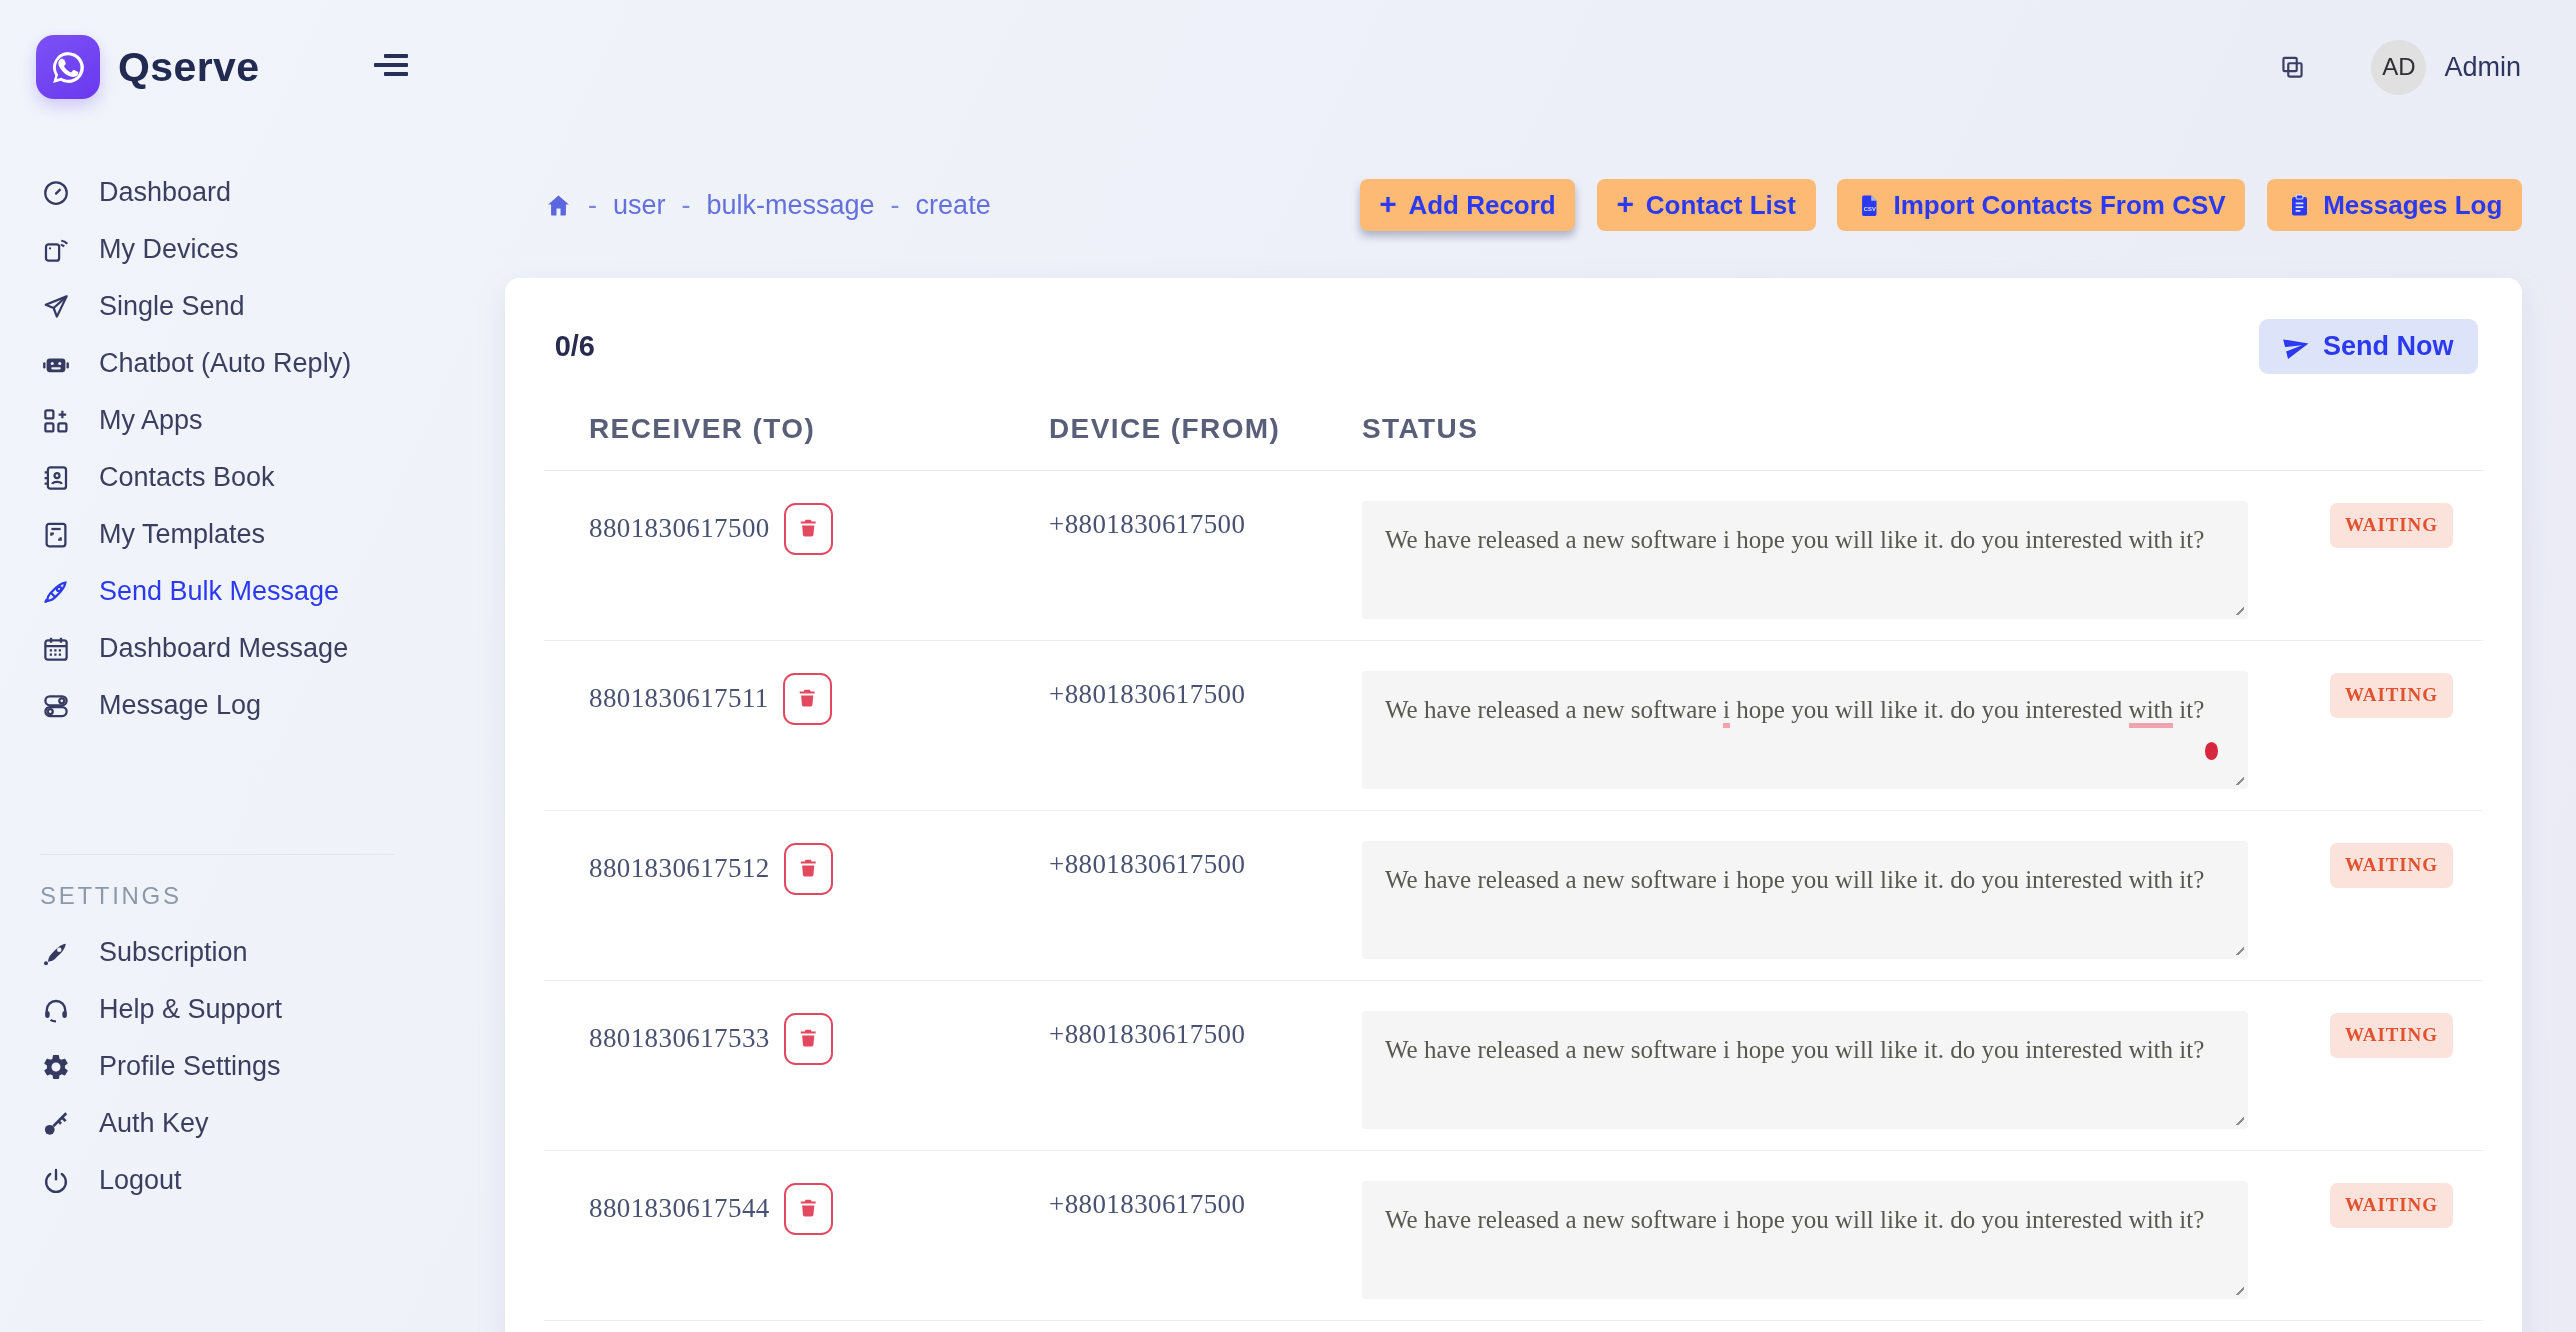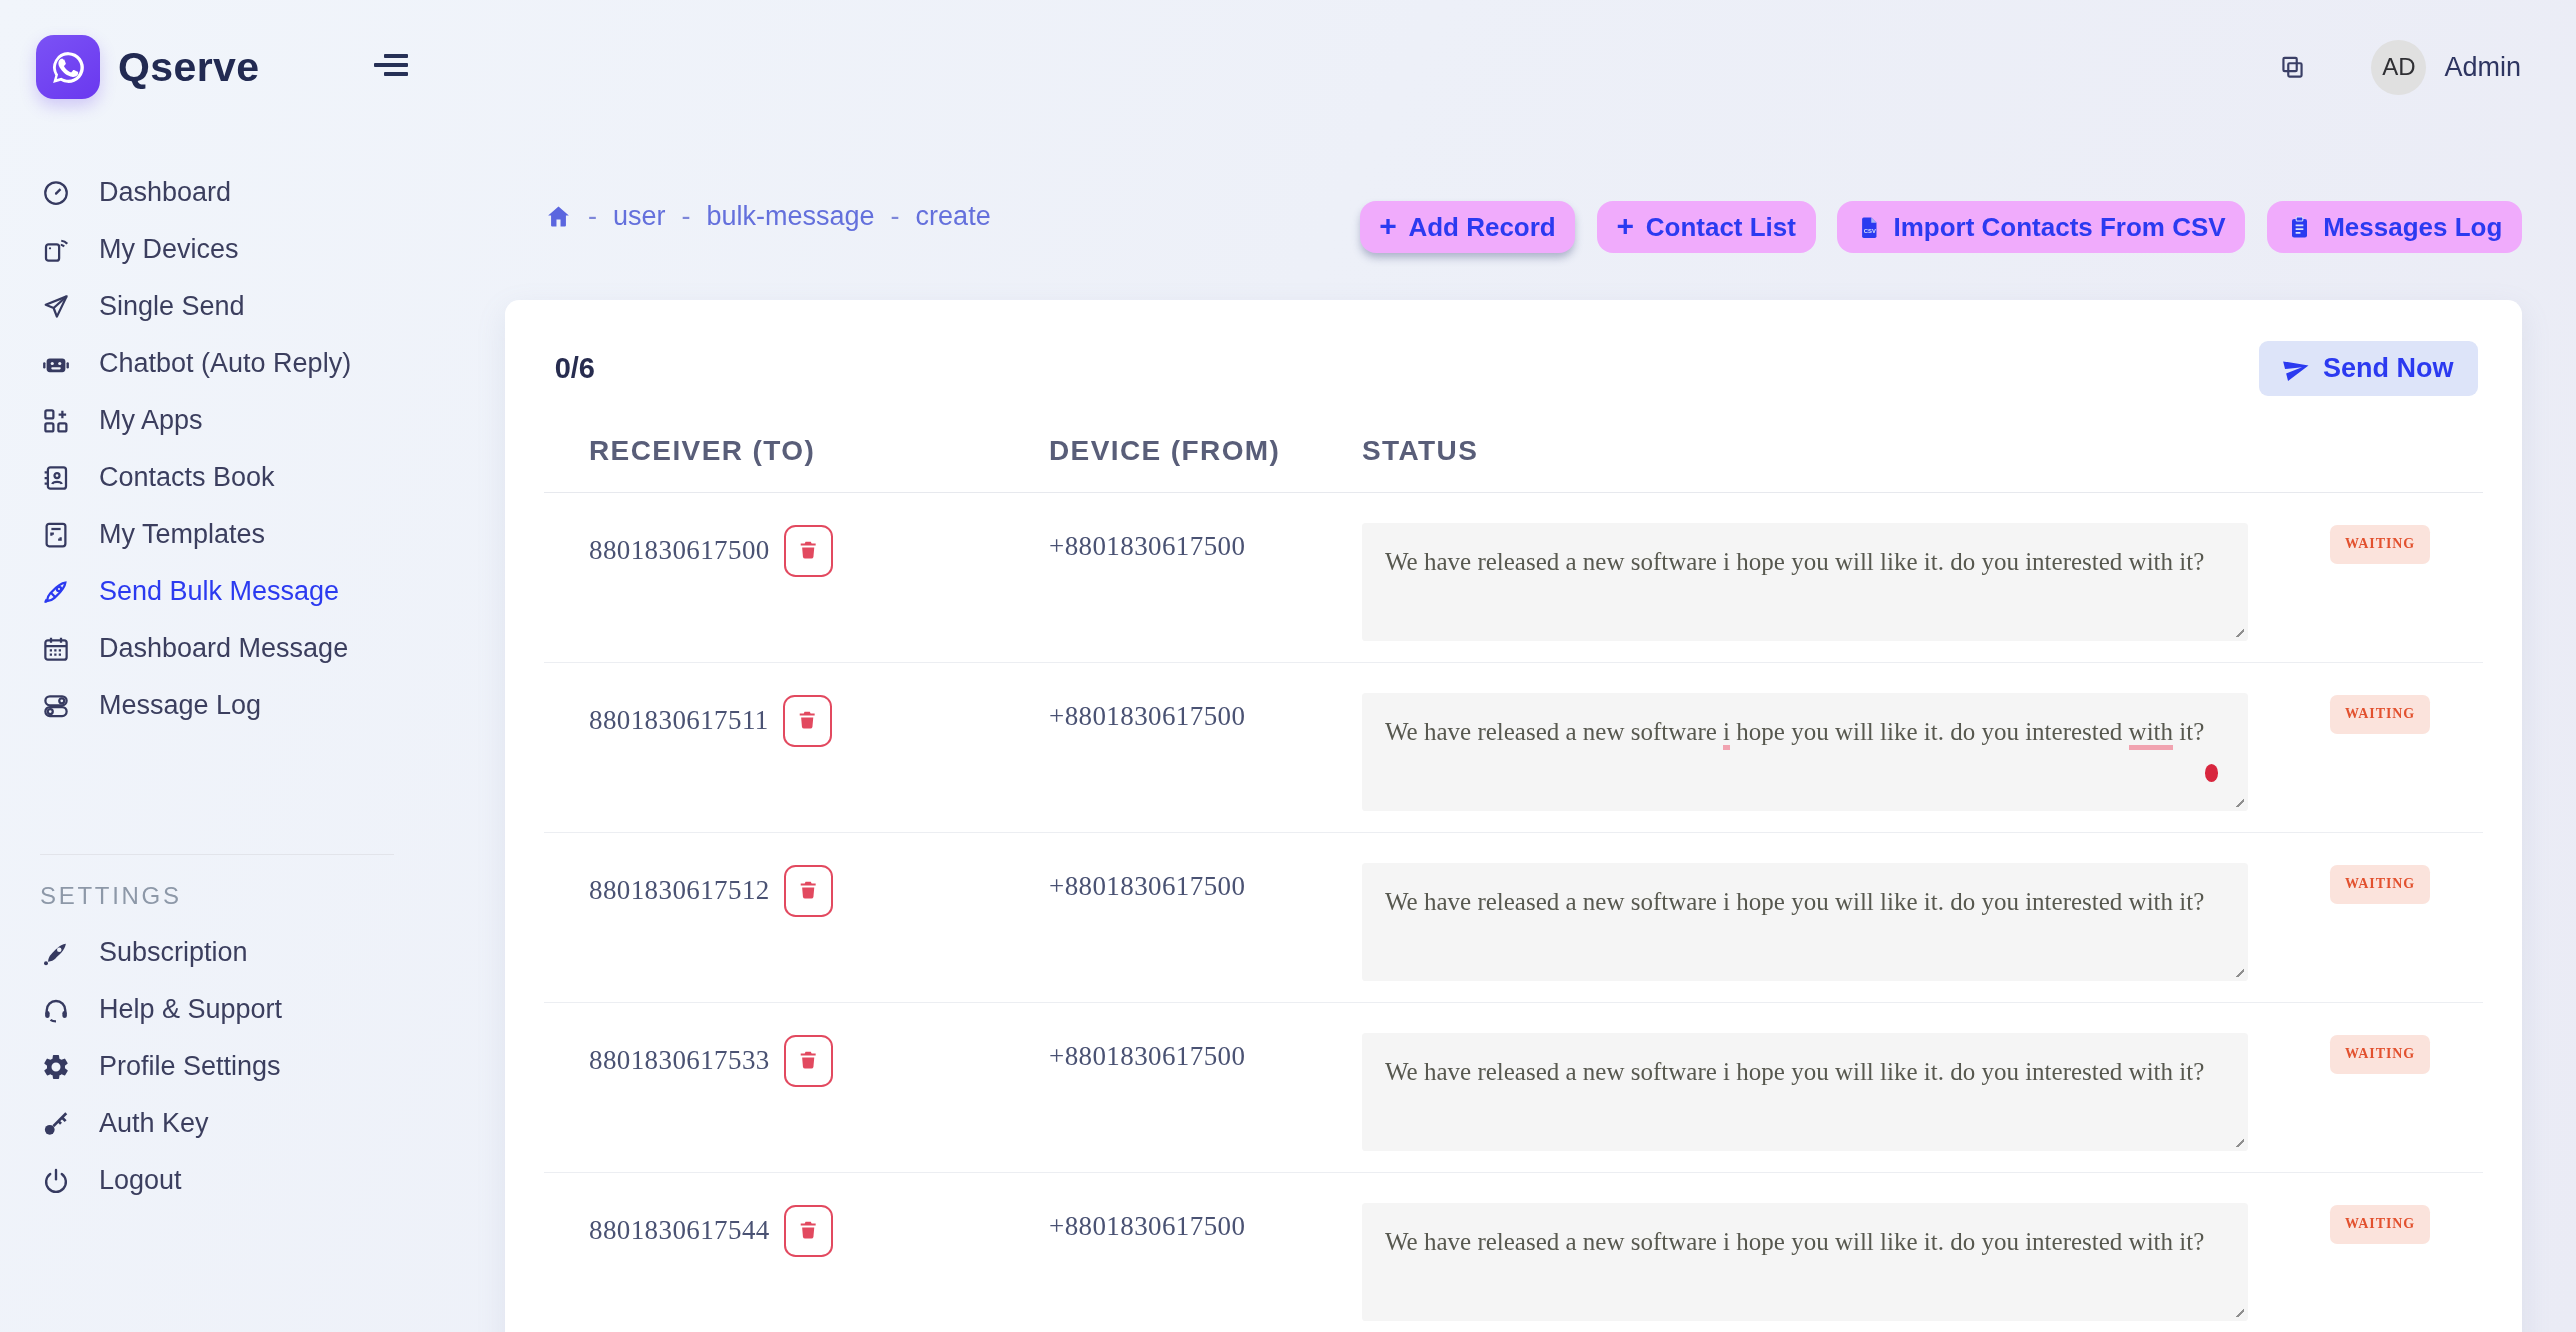--- a/index.html
+++ b/index.html
@@ -37,21 +37,21 @@
   .settings-nav { margin-top:14.3px; }
 
   
   .main { position:absolute; left:505px; top:134px; right:0; bottom:0; }
   .topbar { display:flex; align-items:center; padding:45px 54px 0 40px; }
   .breadcrumb { display:flex; align-items:center; gap:16px; font-size:27px; color:#6470dc; }
   .breadcrumb .home-ic { color:#5b66df; cursor:pointer; display:flex; }
   .crumb { color:#6470dc; text-decoration:none; cursor:pointer; }
   .crumb-sep { color:#7d86d9; }
   .actions { margin-left:auto; display:flex; gap:21.5px; }
-  .btn-action { display:flex; align-items:center; gap:11.6px; background:#f0abfc; color:var(--accent,#2433ea); border:none; border-radius:16px; padding:10.7px 19.7px; font-size:26px; font-weight:600; font-family:inherit; cursor:pointer;margin-top:22px; }
+  .btn-action { display:flex; align-items:center; gap:11.6px; background:#fdba74; color:var(--accent,#2433ea); border:none; border-radius:8px; padding:10.7px 19.7px; font-size:26px; font-weight:600; font-family:inherit; cursor:pointer; }
   .btn-action.raised { box-shadow:0 5.4px 8px -0.9px rgba(70,80,130,.4); }
   .ic-plus::before { content:"+"; font-size:30px; font-weight:700; line-height:23px; }
 
   
   .card { margin:47px 54px 0 0; background:#fff; border-radius:14.3px; box-shadow:0 10.7px 30px rgba(130,140,180,.14); padding:0 39px 27px 39px; min-height:1118px; }
   .card-head { display:flex; justify-content:space-between; align-items:center; padding:41px 5.4px 0 10.7px; }
   .counter { font-size:29px; font-weight:700; color:#272c4f; }
   .btn-send { display:flex; align-items:center; gap:13.4px; background:#dde4f9; color:var(--accent,#2433ea); border:none; border-radius:9px; padding:11.6px 24px; font-size:27px; font-weight:600; font-family:inherit; cursor:pointer; }
   .plane-ic svg { transform:rotate(-14deg); }
 
@@ -63,21 +63,21 @@
   .c-recv { display:flex; align-items:center; gap:14.3px; padding:32px 0 0 45px; align-self:start; }
   .recv-num { font-size:27px; color:#4a5273; letter-spacing:0.4px; }
   .del-btn { width:49px; height:52px; border:2.2px solid var(--danger,#e2495f); border-radius:11.6px; background:#fff; color:var(--danger,#e2495f); display:flex; align-items:center; justify-content:center; cursor:pointer; }
   .c-dev { padding-top:38px; font-size:27px; color:#4a5273; letter-spacing:0.4px; }
   .c-msg { padding-top:30px; }
   .msgbox { position:relative; width:886px; height:118px; background:#f5f5f5; border-radius:3.6px; padding:18px 23px; font-size:25px; line-height:41px; color:#57584f; cursor:text; overflow:hidden; }
   .spell { border-bottom:5.4px solid #f1a3b0; padding-bottom:0.9px; }
   .gdot { display:none; position:absolute; right:30px; bottom:29px; width:13.4px; height:18px; border-radius:50%; background:#d8263e; }
   .resize-handle { position:absolute; right:3.6px; bottom:3.6px; width:13.4px; height:13.4px; background:repeating-linear-gradient(135deg,transparent 0 3.6px,#8f8f8f 3.6px 5.4px,transparent 5.4px 9px); clip-path:polygon(100% 0,100% 100%,0 100%); }
   .c-status { padding-top:32px; }
-  .badge { display:inline-block; background:var(--badge_bg,#fbe3dc); color:var(--badge_text,#e2512e); font-size:14px; font-weight:600; letter-spacing:0.9px; padding:11.6px 15px; border-radius:7.2px; }
+  .badge { display:inline-block; background:var(--badge_bg,#fbe3dc); color:var(--badge_text,#e2512e); font-size:19px; font-weight:600; letter-spacing:0.9px; padding:11.6px 15px; border-radius:7.2px; }
 </style>
 </head>
 <body>
 
 <header class="app-header">
   <div class="brand">
     <div class="logo-box">
       <svg width="41" height="41" viewBox="0 0 32 32">
         <path fill="#fff" d="M16 4a12 12 0 0 0-10.3 18.2L4 28l6-1.6A12 12 0 1 0 16 4zm0 21.6c-1.9 0-3.7-.5-5.2-1.4l-.37-.22-3.55.95.95-3.47-.24-.38A9.6 9.6 0 1 1 16 25.6z"></path>
         <path fill="#fff" d="M12.1 9.9c-.3-.7-.6-.7-.9-.7h-.8c-.3 0-.7.1-1 .5-.4.4-1.3 1.3-1.3 3.1s1.4 3.6 1.6 3.9c.2.3 2.6 4.2 6.5 5.7 3.2 1.3 3.9 1 4.6.9.7-.1 2.2-.9 2.5-1.8.3-.9.3-1.6.2-1.8-.1-.2-.3-.3-.7-.5s-2.2-1.1-2.5-1.2c-.3-.1-.6-.2-.8.2-.2.4-.9 1.2-1.1 1.4-.2.2-.4.3-.8.1-.4-.2-1.6-.6-3-1.9-1.1-1-1.8-2.2-2-2.5-.2-.4 0-.6.2-.8.2-.2.4-.5.6-.7.2-.2.2-.4.4-.6.1-.3.1-.5 0-.7-.1-.2-.8-2-1.1-2.7z"></path>

